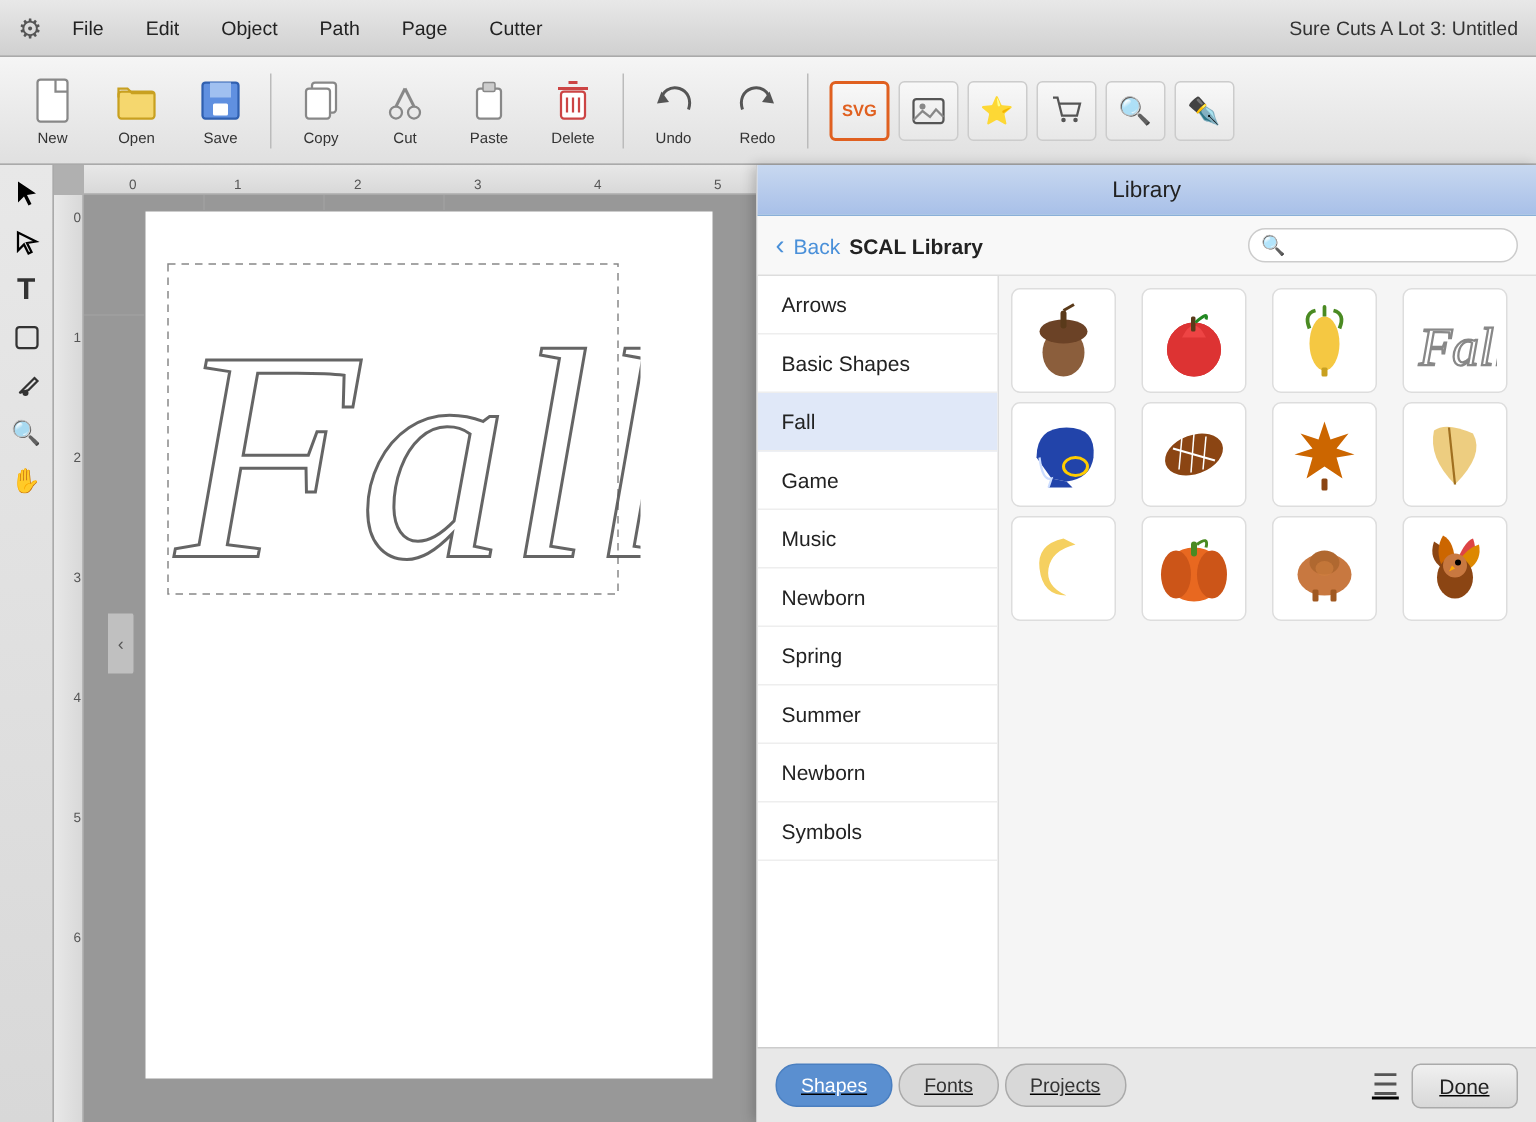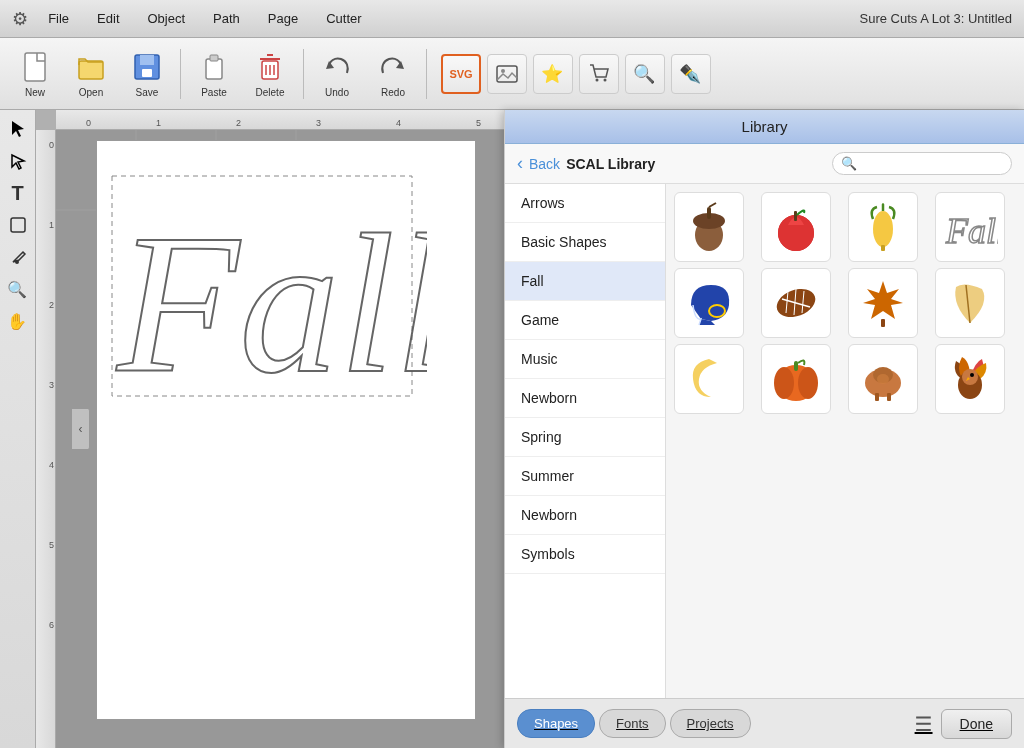--- a/index.html
+++ b/index.html
@@ -318,21 +318,41 @@
       <svg width="32" height="32" viewBox="0 0 32 32">
           <rect x="4" y="4" width="24" height="24" rx="2" fill="#6090e0" stroke="#3060b0" stroke-width="1.5"></rect>
           <rect x="9" y="4" width="14" height="10" fill="#a0c0f0"></rect>
           <rect x="11" y="18" width="10" height="8" fill="white" rx="1"></rect>
         </svg>
     </div>
     <span>Save</span>
   </div>
   <div class="tool-sep"></div>
 
-
+  <div class="tool-btn">
+    <div class="icon-area">
+      <svg width="32" height="32" viewBox="0 0 32 32">
+          <rect x="10" y="4" width="16" height="20" rx="2" fill="white" stroke="#888" stroke-width="1.5"></rect>
+          <rect x="6" y="8" width="16" height="20" rx="2" fill="white" stroke="#888" stroke-width="1.5"></rect>
+        </svg>
+    </div>
+    <span>Copy</span>
+  </div>
+
+  <div class="tool-btn">
+    <div class="icon-area">
+      <svg width="32" height="32" viewBox="0 0 32 32">
+          <circle cx="10" cy="24" r="4" fill="none" stroke="#888" stroke-width="1.5"></circle>
+          <circle cx="22" cy="24" r="4" fill="none" stroke="#888" stroke-width="1.5"></circle>
+          <line x1="10" y1="20" x2="16" y2="8" stroke="#888" stroke-width="2"></line>
+          <line x1="22" y1="20" x2="16" y2="8" stroke="#888" stroke-width="2"></line>
+        </svg>
+    </div>
+    <span>Cut</span>
+  </div>
 
   <div class="tool-btn">
     <div class="icon-area">
       <svg width="32" height="32" viewBox="0 0 32 32">
           <rect x="8" y="8" width="16" height="20" rx="2" fill="white" stroke="#888" stroke-width="1.5"></rect>
           <rect x="12" y="4" width="8" height="6" rx="1" fill="#ccc" stroke="#888" stroke-width="1"></rect>
         </svg>
     </div>
     <span>Paste</span>
   </div>

